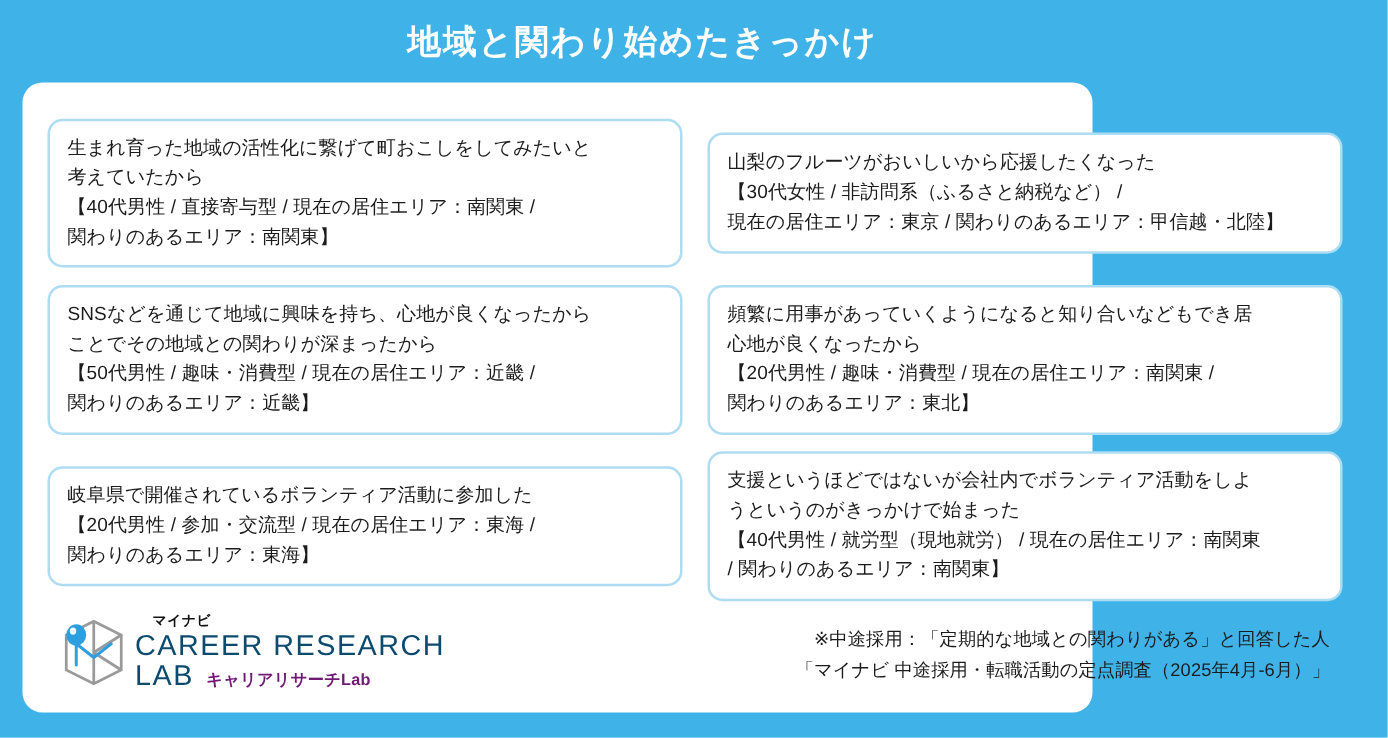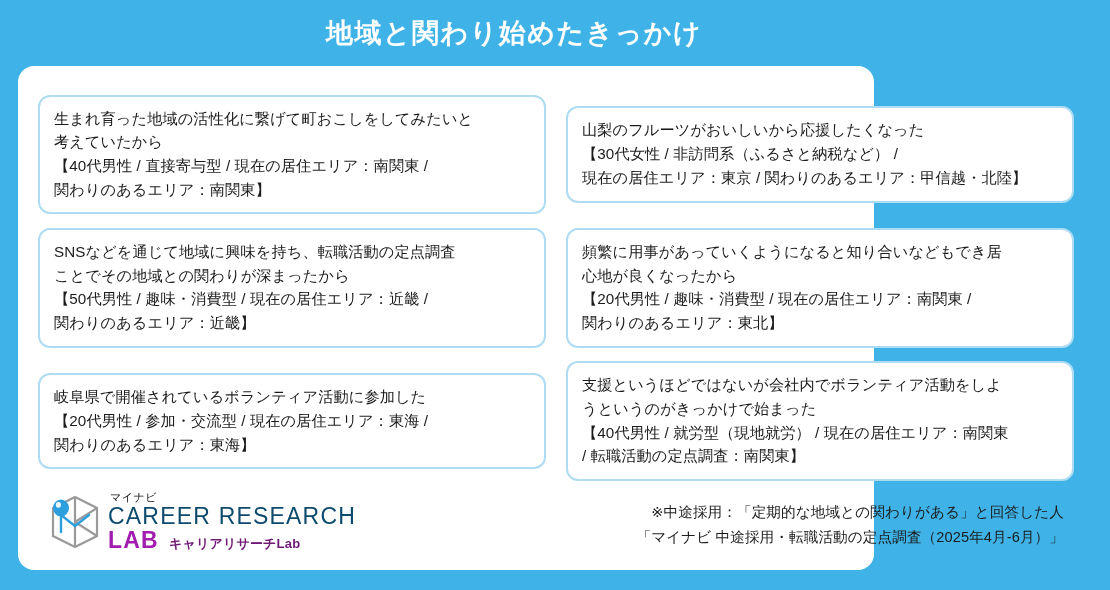--- a/index.html
+++ b/index.html
@@ -120,47 +120,46 @@
 
   .logo-words {
     margin-left: 2px;
     display: flex;
     flex-direction: column;
     justify-content: center;
   }
 
   .logo-mynavi {
     font-size: 11px;
-    font-weight: normal;
+    font-weight: bold;
     color: #111111;
     letter-spacing: 0.5px;
     line-height: 1.1;
     margin-bottom: 1px;
-    margin-left: 2px;
+    margin-left: 14px;
   }
 
   .logo-crl {
     font-size: 23px;
     color: #0c4a6e;
     letter-spacing: 1.2px;
     line-height: 1.06;
     font-weight: normal;
   }
 
   .logo-lab-row {
     display: flex;
     align-items: baseline;
   }
 
   .logo-lab {
     font-size: 23px;
-    color: #a21caf;
+    color: #0c4a6e;
     letter-spacing: 1.2px;
     line-height: 1.06;
-    font-weight: bold;
   }
 
   .logo-jp {
     font-size: 13px;
     font-weight: bold;
     color: #701a75;
     margin-left: 10px;
     letter-spacing: 0.2px;
   }
 
@@ -203,21 +202,21 @@
       <div class="card-slot">
         <div class="card">
           <p class="card-text">山梨のフルーツがおいしいから応援したくなった
 【30代女性 / 非訪問系（ふるさと納税など） /
 現在の居住エリア：東京 / 関わりのあるエリア：甲信越・北陸】</p>
         </div>
       </div>
 
       <div class="card-slot">
         <div class="card">
-          <p class="card-text">SNSなどを通じて地域に興味を持ち、転職活動の定点調査
+          <p class="card-text">SNSなどを通じて地域に興味を持ち、心地が良くなったから
 ことでその地域との関わりが深まったから
 【50代男性 / 趣味・消費型 / 現在の居住エリア：近畿 /
 関わりのあるエリア：近畿】</p>
         </div>
       </div>
 
       <div class="card-slot">
         <div class="card">
           <p class="card-text">頻繁に用事があっていくようになると知り合いなどもでき居
 心地が良くなったから
@@ -232,21 +231,21 @@
 【20代男性 / 参加・交流型 / 現在の居住エリア：東海 /
 関わりのあるエリア：東海】</p>
         </div>
       </div>
 
       <div class="card-slot">
         <div class="card">
           <p class="card-text">支援というほどではないが会社内でボランティア活動をしよ
 うというのがきっかけで始まった
 【40代男性 / 就労型（現地就労） / 現在の居住エリア：南関東
-/ 転職活動の定点調査：南関東】</p>
+/ 関わりのあるエリア：南関東】</p>
         </div>
       </div>
 
     </div>
 
     <div class="footer">
 
       <div class="logo">
         <span class="logo-mark">
           <svg viewBox="0 0 62 62" width="62" height="62" aria-hidden="true">

